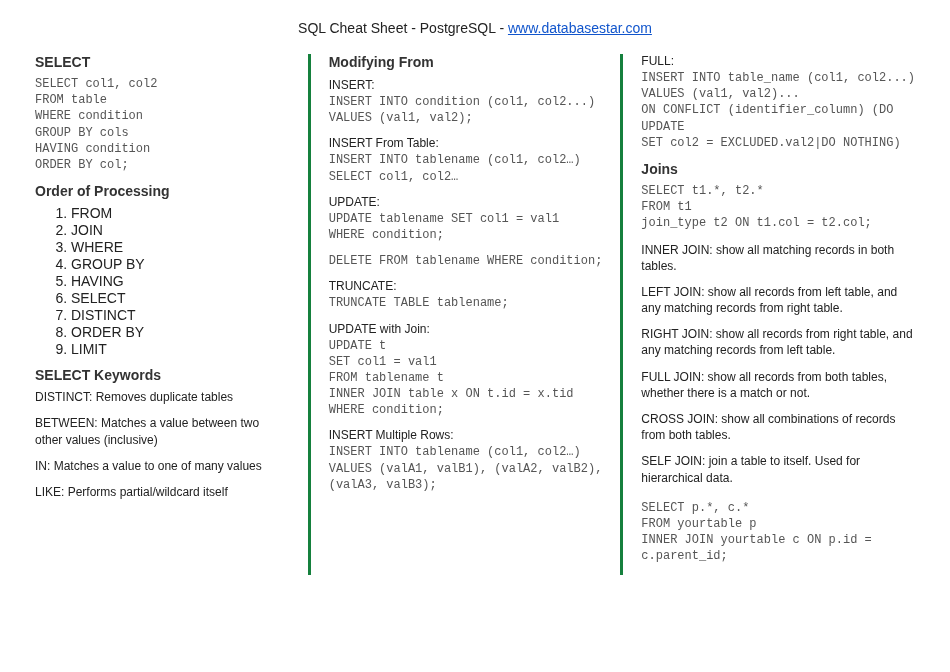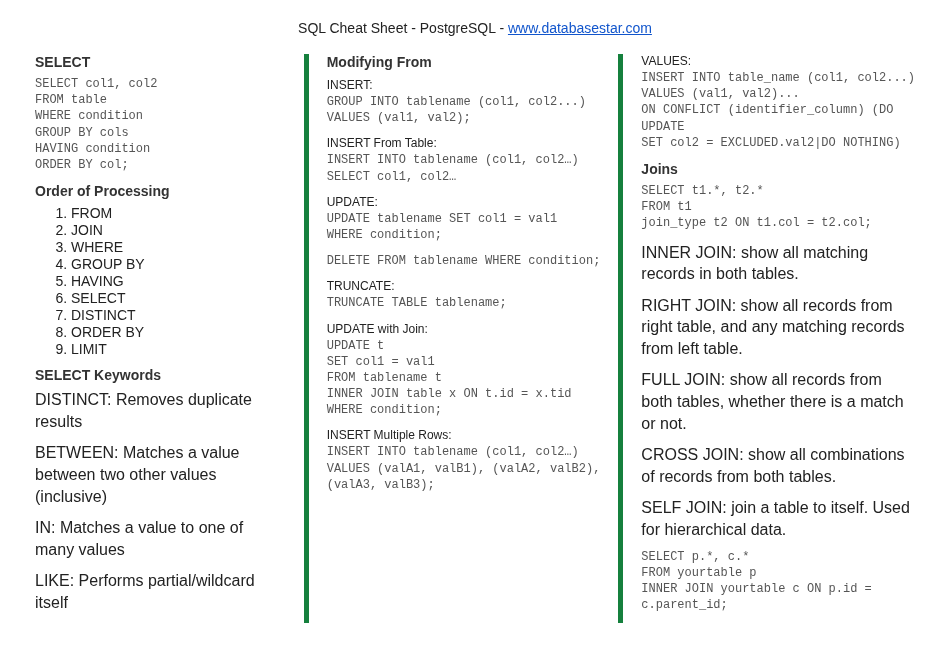--- a/index.html
+++ b/index.html
@@ -25,21 +25,21 @@
     }
     .columns {
       display: flex;
       gap: 0;
     }
     .col {
       flex: 1;
       padding: 0 18px;
     }
     .col:not(:last-child) {
-      border-right: 5px solid #15803d;
+      border-right: 3px solid #15803d;
     }
     .col:first-child {
       padding-left: 0;
     }
     .col:last-child {
       padding-right: 0;
     }
     h2 {
       font-size: 14px;
       font-weight: bold;
@@ -58,21 +58,21 @@
       line-height: 1.35;
       margin-bottom: 10px;
     }
     .label {
       font-size: 12px;
       margin-top: 8px;
       margin-bottom: 2px;
       color: #222;
     }
     .desc {
-      font-size: 16px;
+      font-size: 12px;
       margin-bottom: 10px;
       color: #222;
       line-height: 1.35;
     }
     ol {
       margin-left: 36px;
       margin-bottom: 10px;
       font-size: 14px;
     }
     ol li {
@@ -104,31 +104,31 @@
       <li>WHERE</li>
       <li>GROUP BY</li>
       <li>HAVING</li>
       <li>SELECT</li>
       <li>DISTINCT</li>
       <li>ORDER BY</li>
       <li>LIMIT</li>
     </ol>
 
     <h2>SELECT Keywords</h2>
-    <div class="desc">DISTINCT: Removes duplicate results</div>
+    <div class="desc">DISTINCT: Removes duplicate tables</div>
     <div class="desc">BETWEEN: Matches a value between two other values (inclusive)</div>
     <div class="desc">IN: Matches a value to one of many values</div>
     <div class="desc">LIKE: Performs partial/wildcard itself</div>
   </div>
 
   <div class="col">
     <h2>Modifying From</h2>
 
     <div class="label">INSERT:</div>
-    <div class="code">GROUP INTO tablename (col1, col2...)
+    <div class="code">INSERT INTO condition (col1, col2...)
 VALUES (val1, val2);</div>
 
     <div class="label">INSERT From Table:</div>
     <div class="code">INSERT INTO tablename (col1, col2…)
 SELECT col1, col2…</div>
 
     <div class="label">UPDATE:</div>
     <div class="code">UPDATE tablename SET col1 = val1
 WHERE condition;</div>
 
@@ -144,36 +144,37 @@
 INNER JOIN table x ON t.id = x.tid
 WHERE condition;</div>
 
     <div class="label">INSERT Multiple Rows:</div>
     <div class="code">INSERT INTO tablename (col1, col2…)
 VALUES (valA1, valB1), (valA2, valB2),
 (valA3, valB3);</div>
   </div>
 
   <div class="col">
-    <div class="label" style="margin-top:0">VALUES:</div>
+    <div class="label" style="margin-top:0">FULL:</div>
     <div class="code">INSERT INTO table_name (col1, col2...)
 VALUES (val1, val2)...
 ON CONFLICT (identifier_column) (DO
 UPDATE
 SET col2 = EXCLUDED.val2|DO NOTHING)</div>
 
     <h2>Joins</h2>
     <div class="code">SELECT t1.*, t2.*
 FROM t1
 join_type t2 ON t1.col = t2.col;</div>
 
     <div class="desc">INNER JOIN: show all matching records in both tables.</div>
+    <div class="desc">LEFT JOIN: show all records from left table, and any matching records from right table.</div>
     <div class="desc">RIGHT JOIN: show all records from right table, and any matching records from left table.</div>
     <div class="desc">FULL JOIN: show all records from both tables, whether there is a match or not.</div>
     <div class="desc">CROSS JOIN: show all combinations of records from both tables.</div>
-    <div class="desc" style="margin-bottom:8px">SELF JOIN: join a table to itself. Used for hierarchical data.</div>
+    <div class="desc" style="margin-bottom:14px">SELF JOIN: join a table to itself. Used for hierarchical data.</div>
     <div class="code">SELECT p.*, c.*
 FROM yourtable p
 INNER JOIN yourtable c ON p.id =
 c.parent_id;</div>
   </div>
 
 </div>
 
 </body></html>

